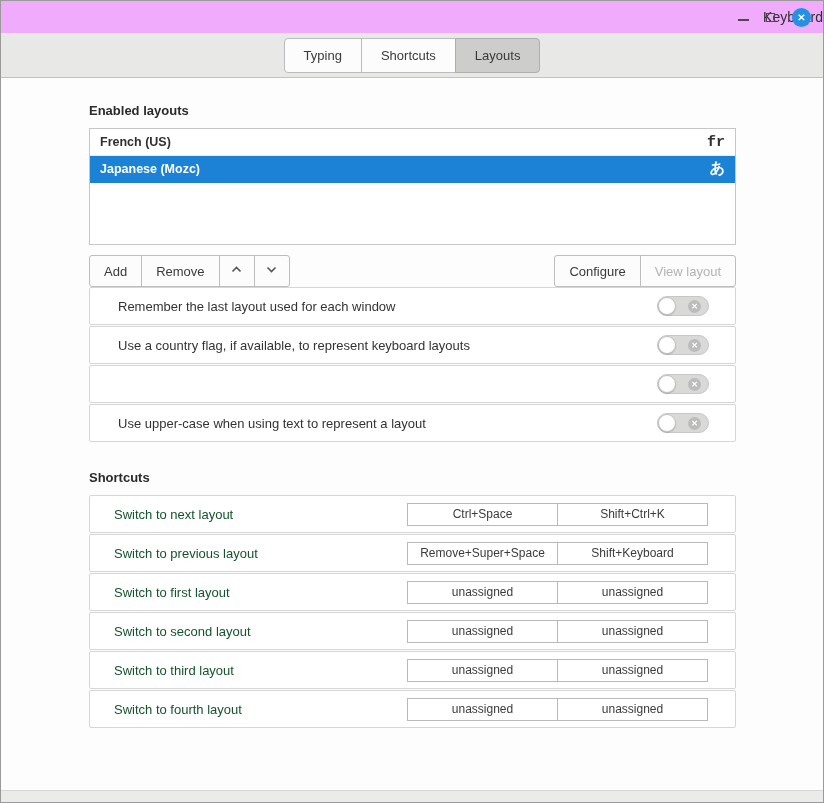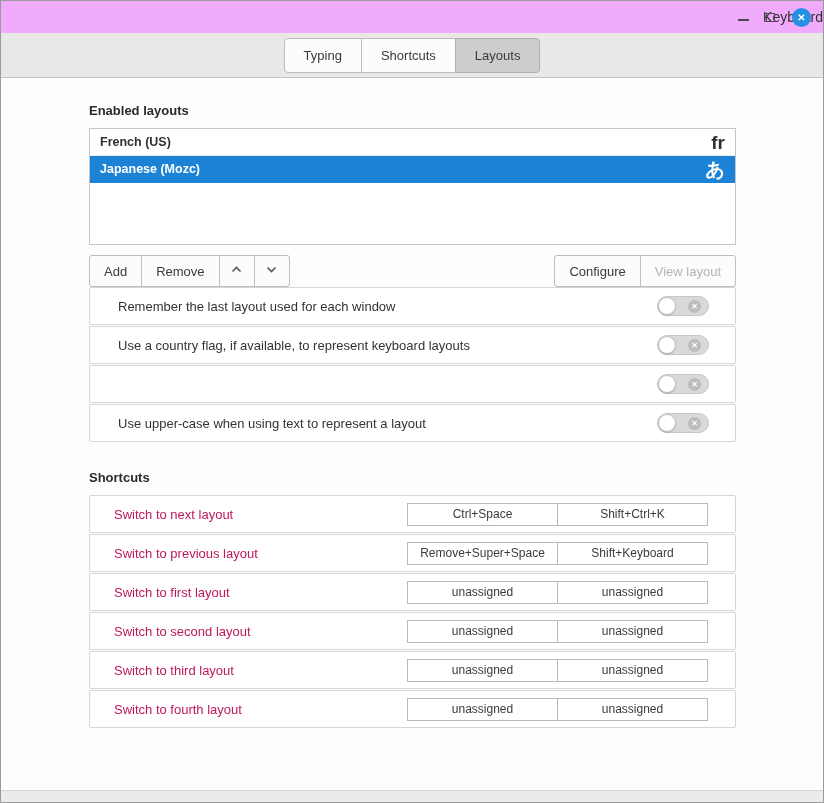--- a/index.html
+++ b/index.html
@@ -26,21 +26,21 @@
   
   .content { height:713px; flex:none; padding:25px 87px 0 88px; background:#fdfdfd; border-bottom:1px solid #d6d6d6; overflow:hidden; }
   .section-heading { font-size:13px; font-weight:bold; color:#2b2b2b; height:16px; line-height:16px; margin-bottom:9px; }
   .mt { margin-top:32px; }
   .mt-sm { margin-top:28px; }
 
   
   .layout-list { border:1px solid #c6c6c6; background:#fff; height:117px; overflow:hidden; }
   .layout-row { height:27px; display:flex; align-items:center; padding:0 10px; border-bottom:1px solid #ededed; }
   .layout-row .lname { font-weight:bold; font-size:12.5px; }
-  .layout-row .lind { margin-left:auto; font-family:Liberation Sans, sans-serif; font-size:19px; font-weight:bold; line-height:1; }
+  .layout-row .lind { margin-left:auto; font-family:Liberation Mono, monospace; font-size:15px; font-weight:bold; line-height:1; }
   .layout-row.selected { background:#1c82d6; border-bottom-color:#1c82d6; color:#fff; }
 
   
   .list-actions { display:flex; margin-top:10px; height:32px; }
   .btn { height:32px; background:#fcfcfc; border:1px solid #bdbdbd; padding:0 14px; font-size:13px; color:#3a3a3a; display:flex; align-items:center; justify-content:center; font-family:inherit; cursor:default; }
   .btn-group { display:flex; }
   .btn-group .btn { margin-left:-1px; border-radius:0; }
   .btn-group .btn.g-first { margin-left:0; border-radius:3px 0 0 3px; }
   .btn-group .btn.g-last  { border-radius:0 3px 3px 0; }
   .btn.icon-btn { width:36px; padding:0; }
@@ -51,21 +51,21 @@
   .opt-row { height:38px; border:1px solid #d6d6d6; border-radius:2px; background:#fff; display:flex; align-items:center; padding:0 26px 0 28px; margin-bottom:1px; }
   .opt-label { font-size:13px; color:#333; }
 
   
   .toggle { position:relative; width:52px; height:20px; border-radius:10px; background:#d9d9d8; border:1px solid #c7c7c7; margin-left:auto; flex-shrink:0; }
   .toggle .knob { position:absolute; left:0; top:0; width:18px; height:18px; border-radius:50%; background:#fff; border:1px solid #c0c0c0; box-shadow:0 1px 1px rgba(0,0,0,.15); }
   .toggle .off-x { position:absolute; right:7px; top:2.5px; width:13px; height:13px; border-radius:50%; background:#bcbcbc; color:#fff; font-size:8px; line-height:13px; text-align:center; font-weight:bold; }
 
   
   .sc-row { height:38px; border:1px solid #d6d6d6; border-radius:2px; background:#fff; display:flex; align-items:center; padding:0 27px 0 24px; margin-bottom:1px; }
-  .sc-label { font-size:13px; color:#be185d; }
+  .sc-label { font-size:13px; color:#14532d; }
   .bindings { margin-left:auto; display:flex; }
   .kbd-box { width:151px; height:23px; border:1px solid #b9b9b9; background:#fff; display:flex; align-items:center; justify-content:center; font-size:12px; color:#3b3b3b; margin-left:-1px; }
   .kbd-box.b-first { margin-left:0; }
 </style>
 </head>
 <body>
 
 <div class="window">
 
   <div class="titlebar">

